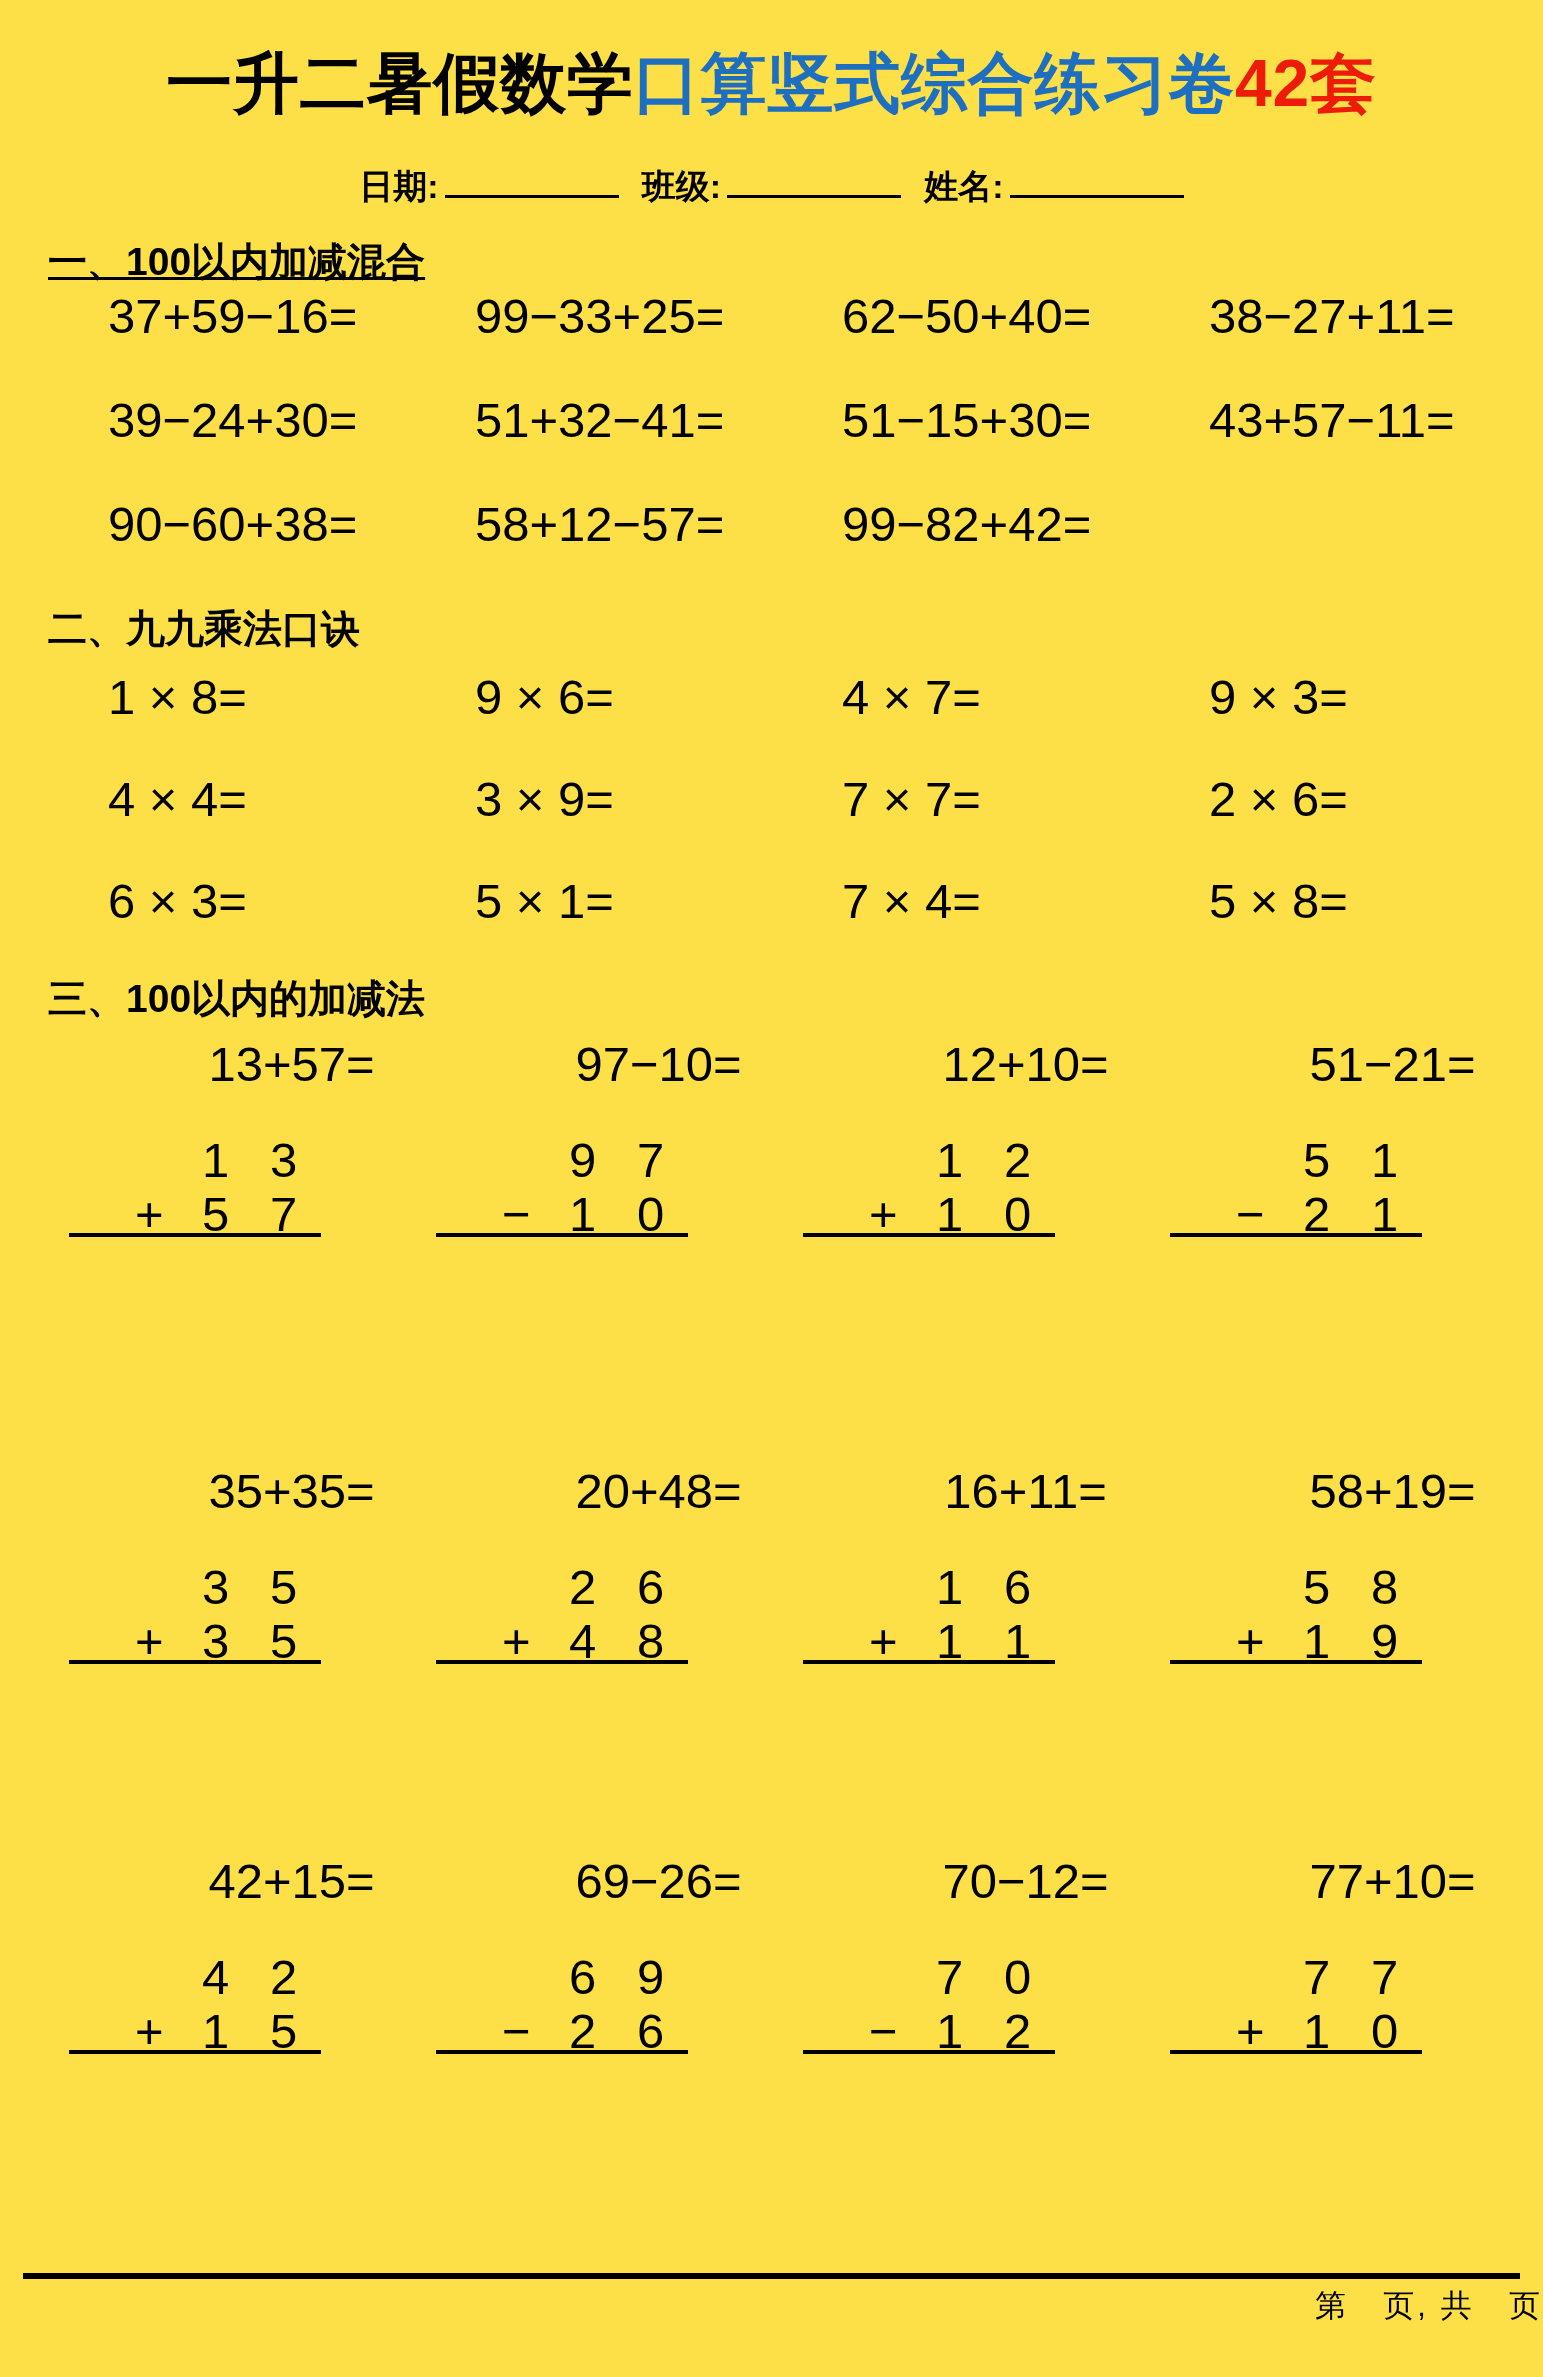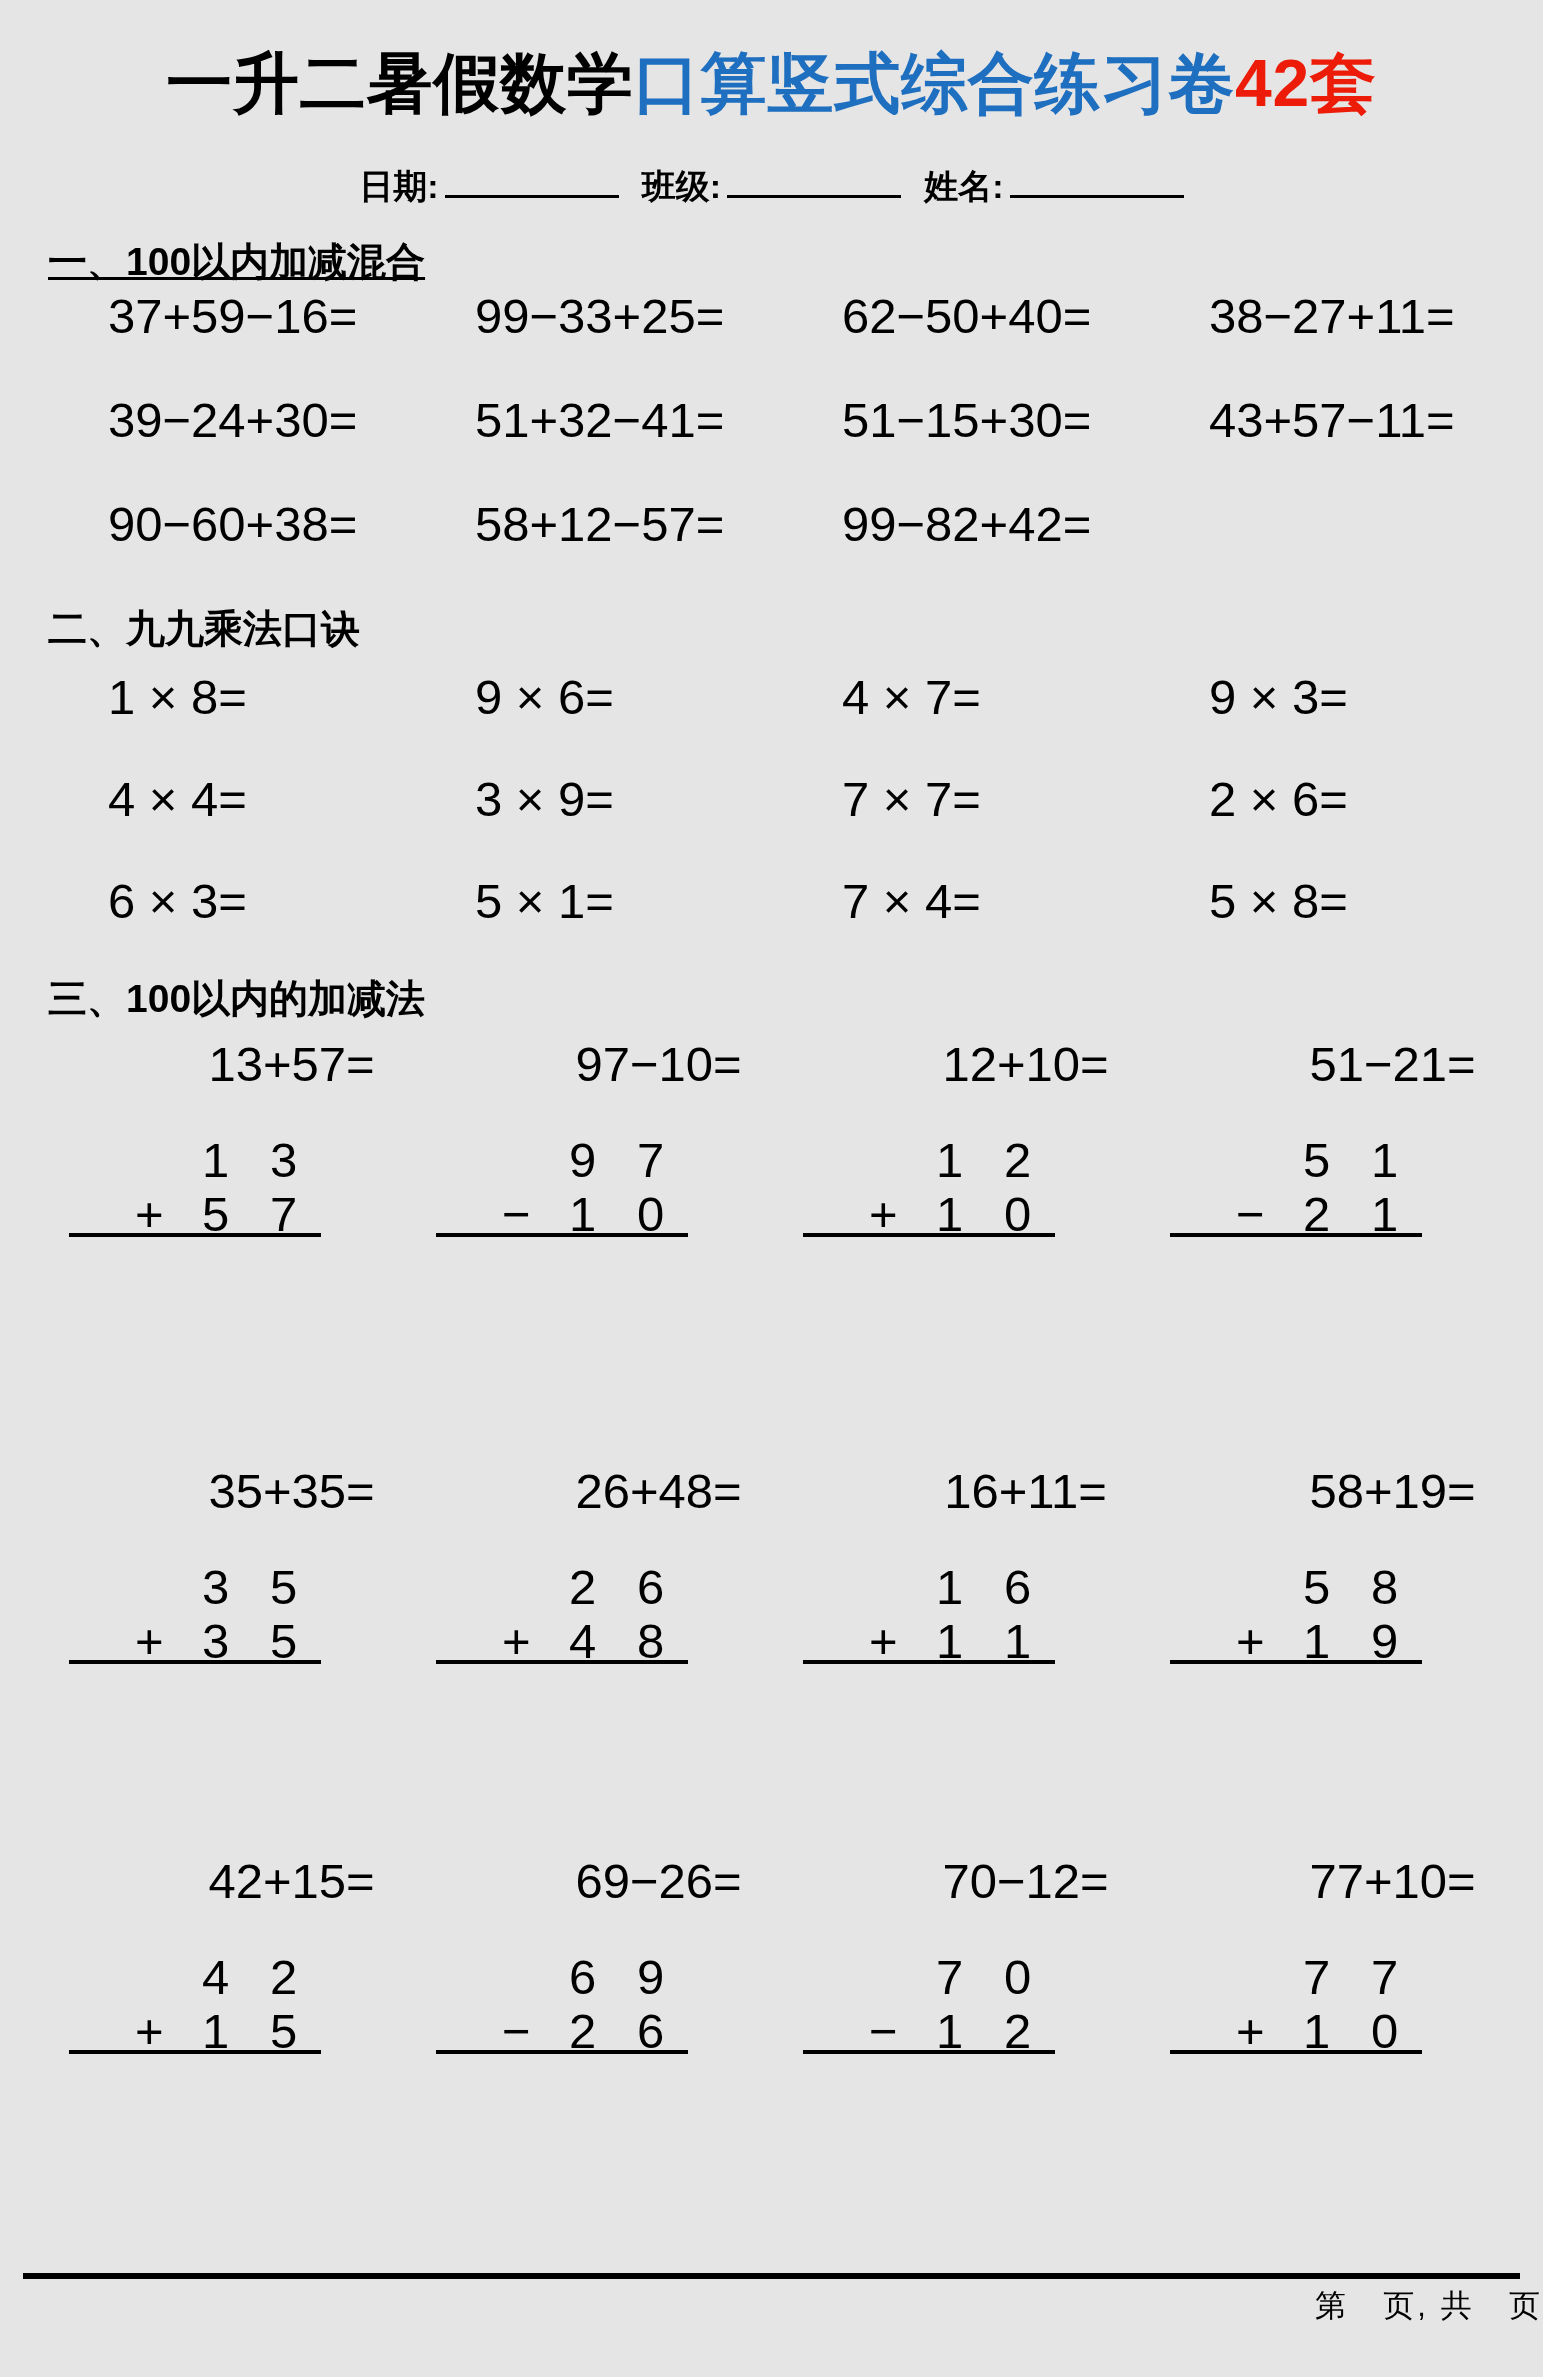--- a/index.html
+++ b/index.html
@@ -1,21 +1,21 @@
 <!DOCTYPE html>
 <html style="font-size:12.4px"><head>
 <meta charset="utf-8">
 <style>
   * { box-sizing: border-box; }
   html, body { margin: 0; padding: 0; background: #ffffff; }
   .page {
     position: relative;
     width: 1543px;
     height: 2377px;
-    background: #e5e5e5;
+    background: #fde047;
     color: #000;
     font-family: "Liberation Sans", sans-serif;
     overflow: hidden;
   }
 
   
   .title {
     position: absolute;
     top: 45px; left: 0;
     width: 100%;
@@ -259,21 +259,21 @@
           <span class="vtd1">3</span>
           <span class="vtd2">5</span>
           <span class="vop">+</span>
           <span class="vbd1">3</span>
           <span class="vbd2">5</span>
           <div class="vline"></div>
         </div>
       </div>
 
       <div class="s3cell">
-        <div class="equation">26+48=</div>
+        <div class="equation">20+48=</div>
         <div class="vblock">
           <span class="vtd1">2</span>
           <span class="vtd2">6</span>
           <span class="vop">+</span>
           <span class="vbd1">4</span>
           <span class="vbd2">8</span>
           <div class="vline"></div>
         </div>
       </div>
 

